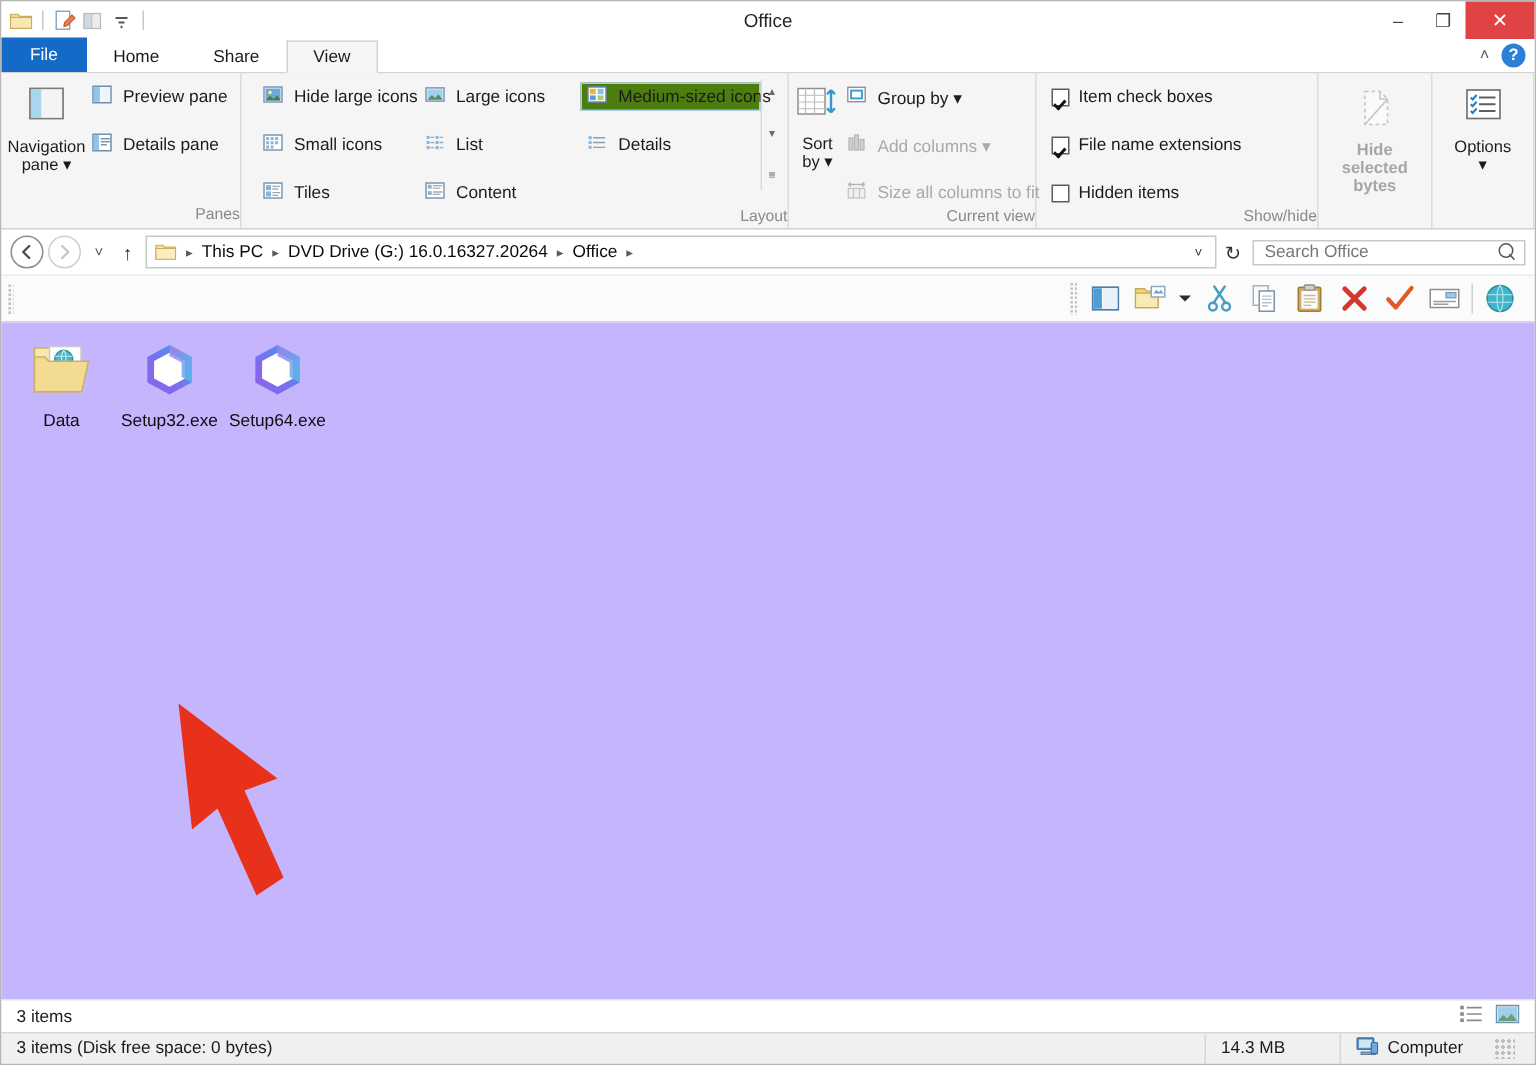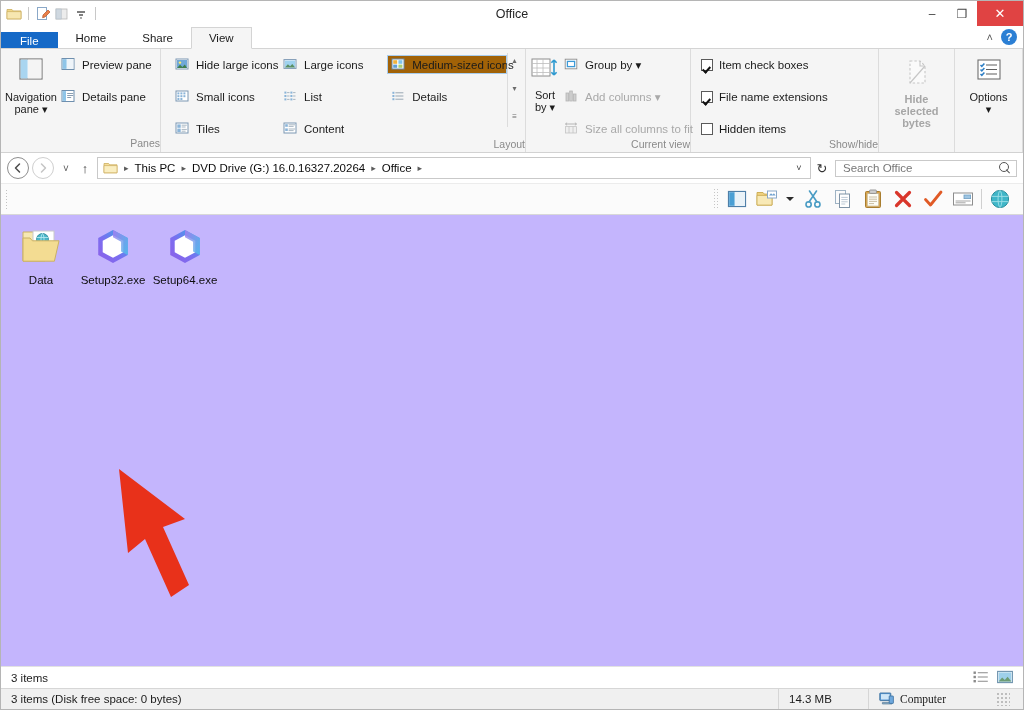--- a/index.html
+++ b/index.html
@@ -83,21 +83,21 @@
     display: flex; align-items: center;
     font-size: 11.5px;
     color: #1b1b1b;
     border: 1px solid transparent;
     border-bottom: none;
   }
   .tab.file {
     background: #1569c7;
     color: #fff;
     padding: 0 18px;
-    height: 16px;
+    height: 23px;
   }
   .tab.active {
     background: #f5f5f5;
     border-color: #d4d4d4;
     border-bottom: 1px solid #f5f5f5;
     margin-bottom: -1px;
   }
   .tab-right {
     position: absolute; right: 6px; bottom: 3px;
     display: flex; align-items: center; gap: 8px;
@@ -160,21 +160,21 @@
   .ritem {
     display: flex; align-items: center;
     height: 19px;
     padding: 0 5px 0 3px;
     font-size: 11.5px;
     color: #1b1b1b;
     white-space: nowrap;
     border: 1px solid transparent;
   }
   .ritem.selected {
-    background: #a16207;
+    background: #4d7c0f;
     border: 1px solid #a8cced;
     justify-content: space-between;
   }
   .ritem.disabled { color: #a9a9a9; }
   .ritem .mini { margin-right: 5px; flex: 0 0 16px; }
 
   .chk {
     width: 12px; height: 12px;
     border: 1px solid #5a5a5a;
     background: #fff;
@@ -384,21 +384,21 @@
     flex: 0 0 21px;
   }
   .sb-cell {
     padding: 0 10px;
     height: 100%;
     display: flex; align-items: center;
   }
   .sb-cell.left { flex: 1; }
   .sb-cell.bordered { border-left: 1px solid #d6d6d6; }
   .sb-size { width: 90px; }
-  .sb-comp { width: 155px; gap: 6px; font-family: Liberation Serif, serif; }
+  .sb-comp { width: 130px; gap: 6px; }
   .resize-grip {
     width: 14px; height: 14px;
     margin-left: auto; margin-right: 3px;
     background-image:
       radial-gradient(#b0b0b0 45%, transparent 46%);
     background-size: 4px 4px;
     opacity: .8;
   }
 </style>
 </head>

